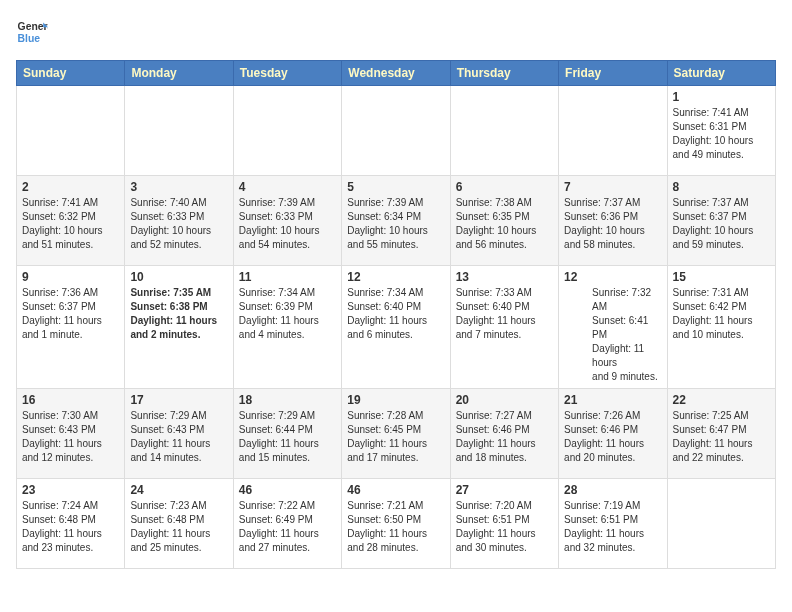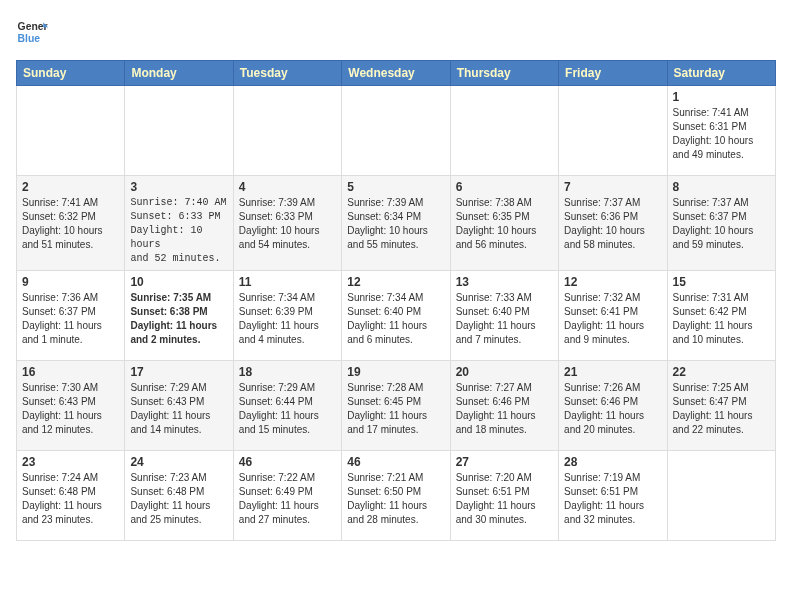--- a/index.html
+++ b/index.html
@@ -128,21 +128,21 @@
       <tr>
         <td>
           <span class="day-num">2</span>
           <div class="day-info" style="white-space: pre-line;">Sunrise: 7:41 AM
 Sunset: 6:32 PM
 Daylight: 10 hours
 and 51 minutes.</div>
         </td>
         <td>
           <span class="day-num">3</span>
-          <div class="day-info" style="white-space: pre-line; font-family: Liberation Mono, monospace;">Sunrise: 7:40 AM
+          <div class="day-info" style="white-space: pre-line;">Sunrise: 7:40 AM
 Sunset: 6:33 PM
 Daylight: 10 hours
 and 52 minutes.</div>
         </td>
         <td>
           <span class="day-num">4</span>
           <div class="day-info" style="white-space: pre-line;">Sunrise: 7:39 AM
 Sunset: 6:33 PM
 Daylight: 10 hours
 and 54 minutes.</div>
@@ -207,21 +207,21 @@
         </td>
         <td>
           <span class="day-num">13</span>
           <div class="day-info" style="white-space: pre-line;">Sunrise: 7:33 AM
 Sunset: 6:40 PM
 Daylight: 11 hours
 and 7 minutes.</div>
         </td>
         <td>
           <span class="day-num">12</span>
-          <div class="day-info" style="white-space: pre-line;">Sunrise: 7:32 AM
+          <div class="day-info" style="white-space: pre-line; margin-left: 28px;">Sunrise: 7:32 AM
 Sunset: 6:41 PM
 Daylight: 11 hours
 and 9 minutes.</div>
         </td>
         <td>
           <span class="day-num">15</span>
           <div class="day-info" style="white-space: pre-line;">Sunrise: 7:31 AM
 Sunset: 6:42 PM
 Daylight: 11 hours
 and 10 minutes.</div>

